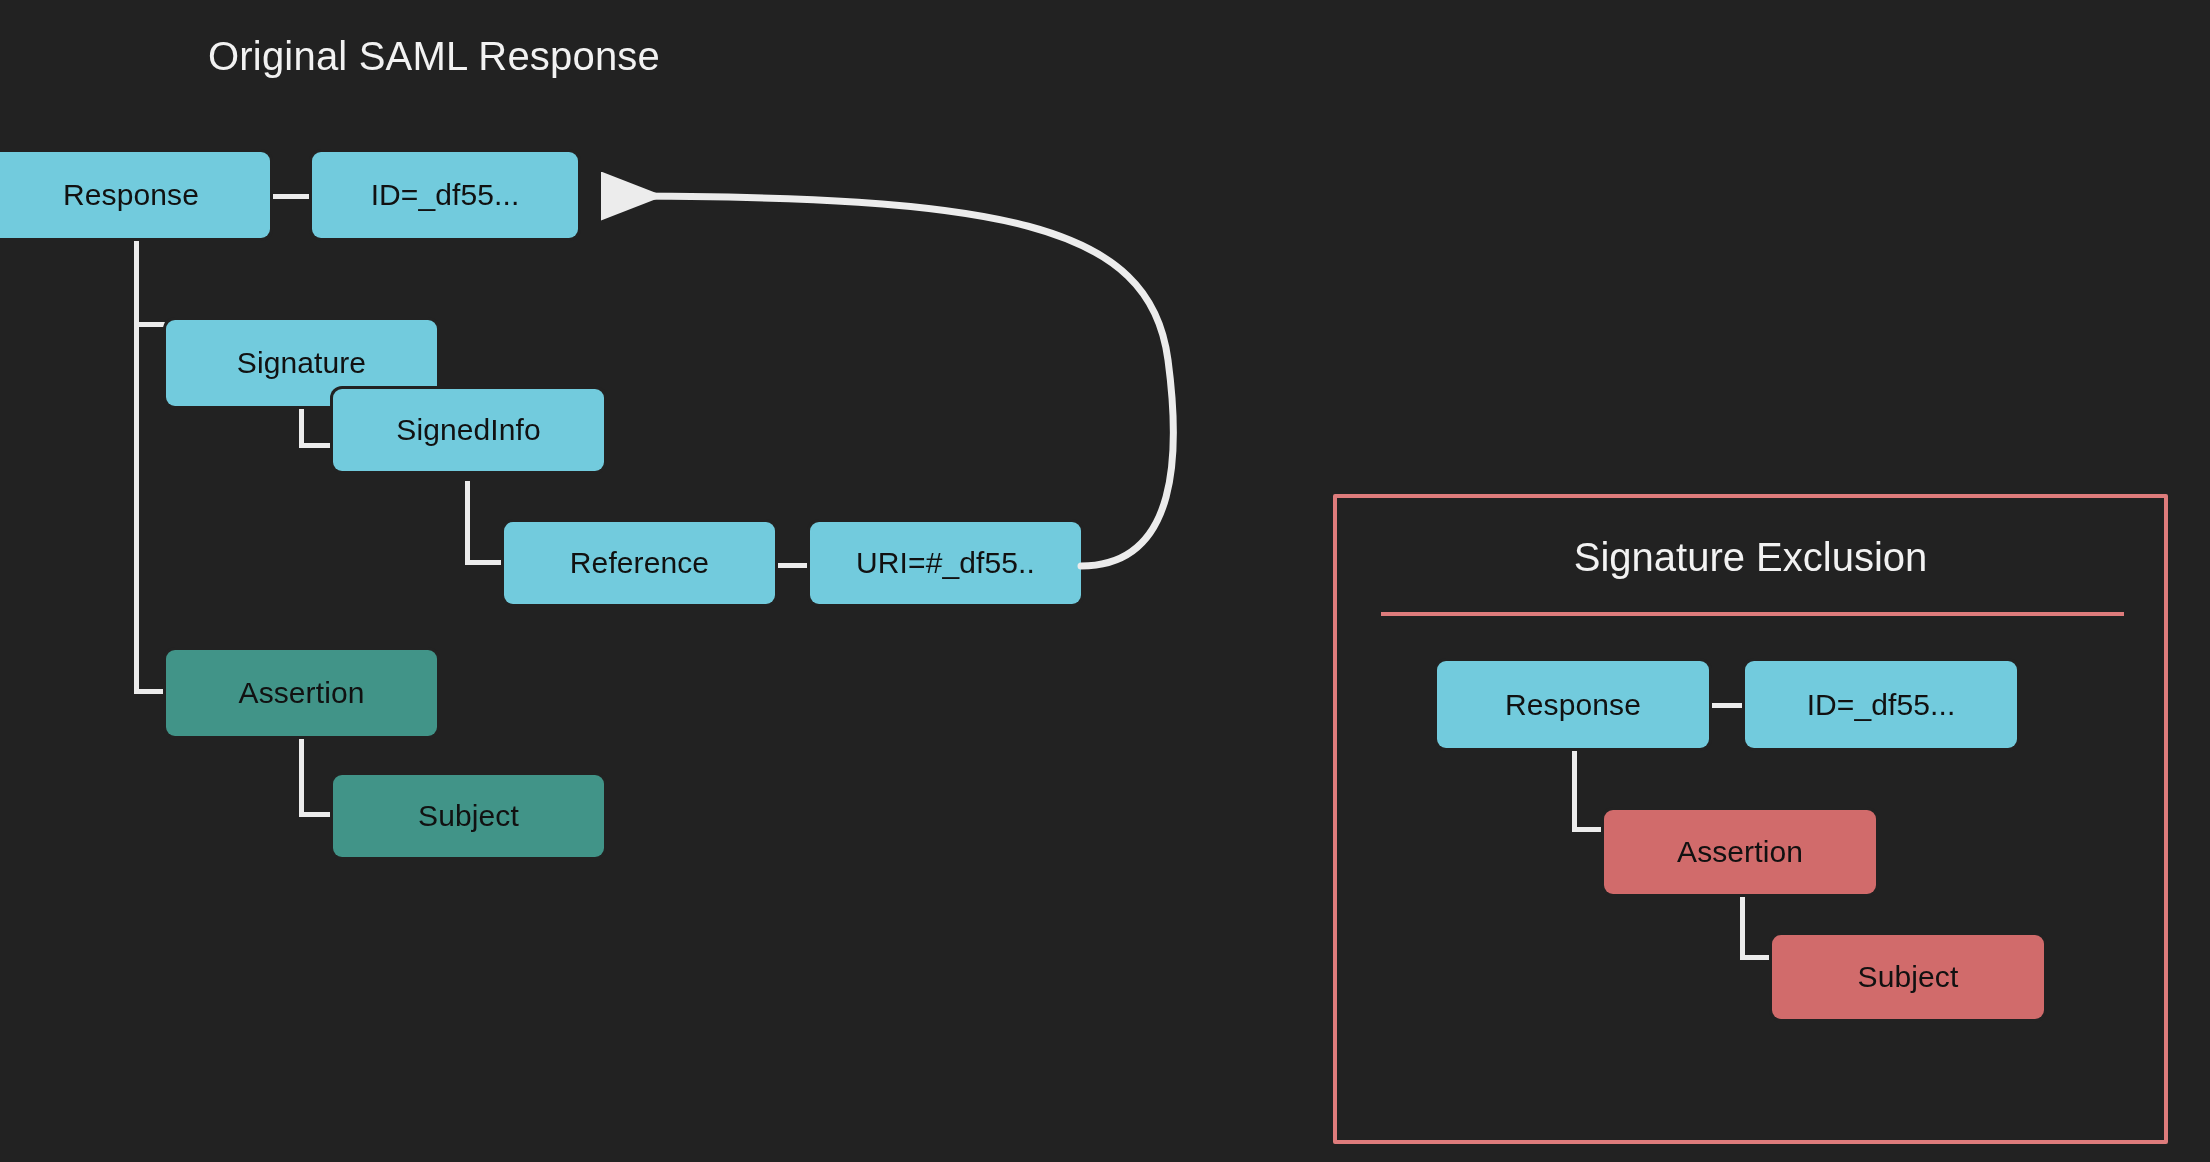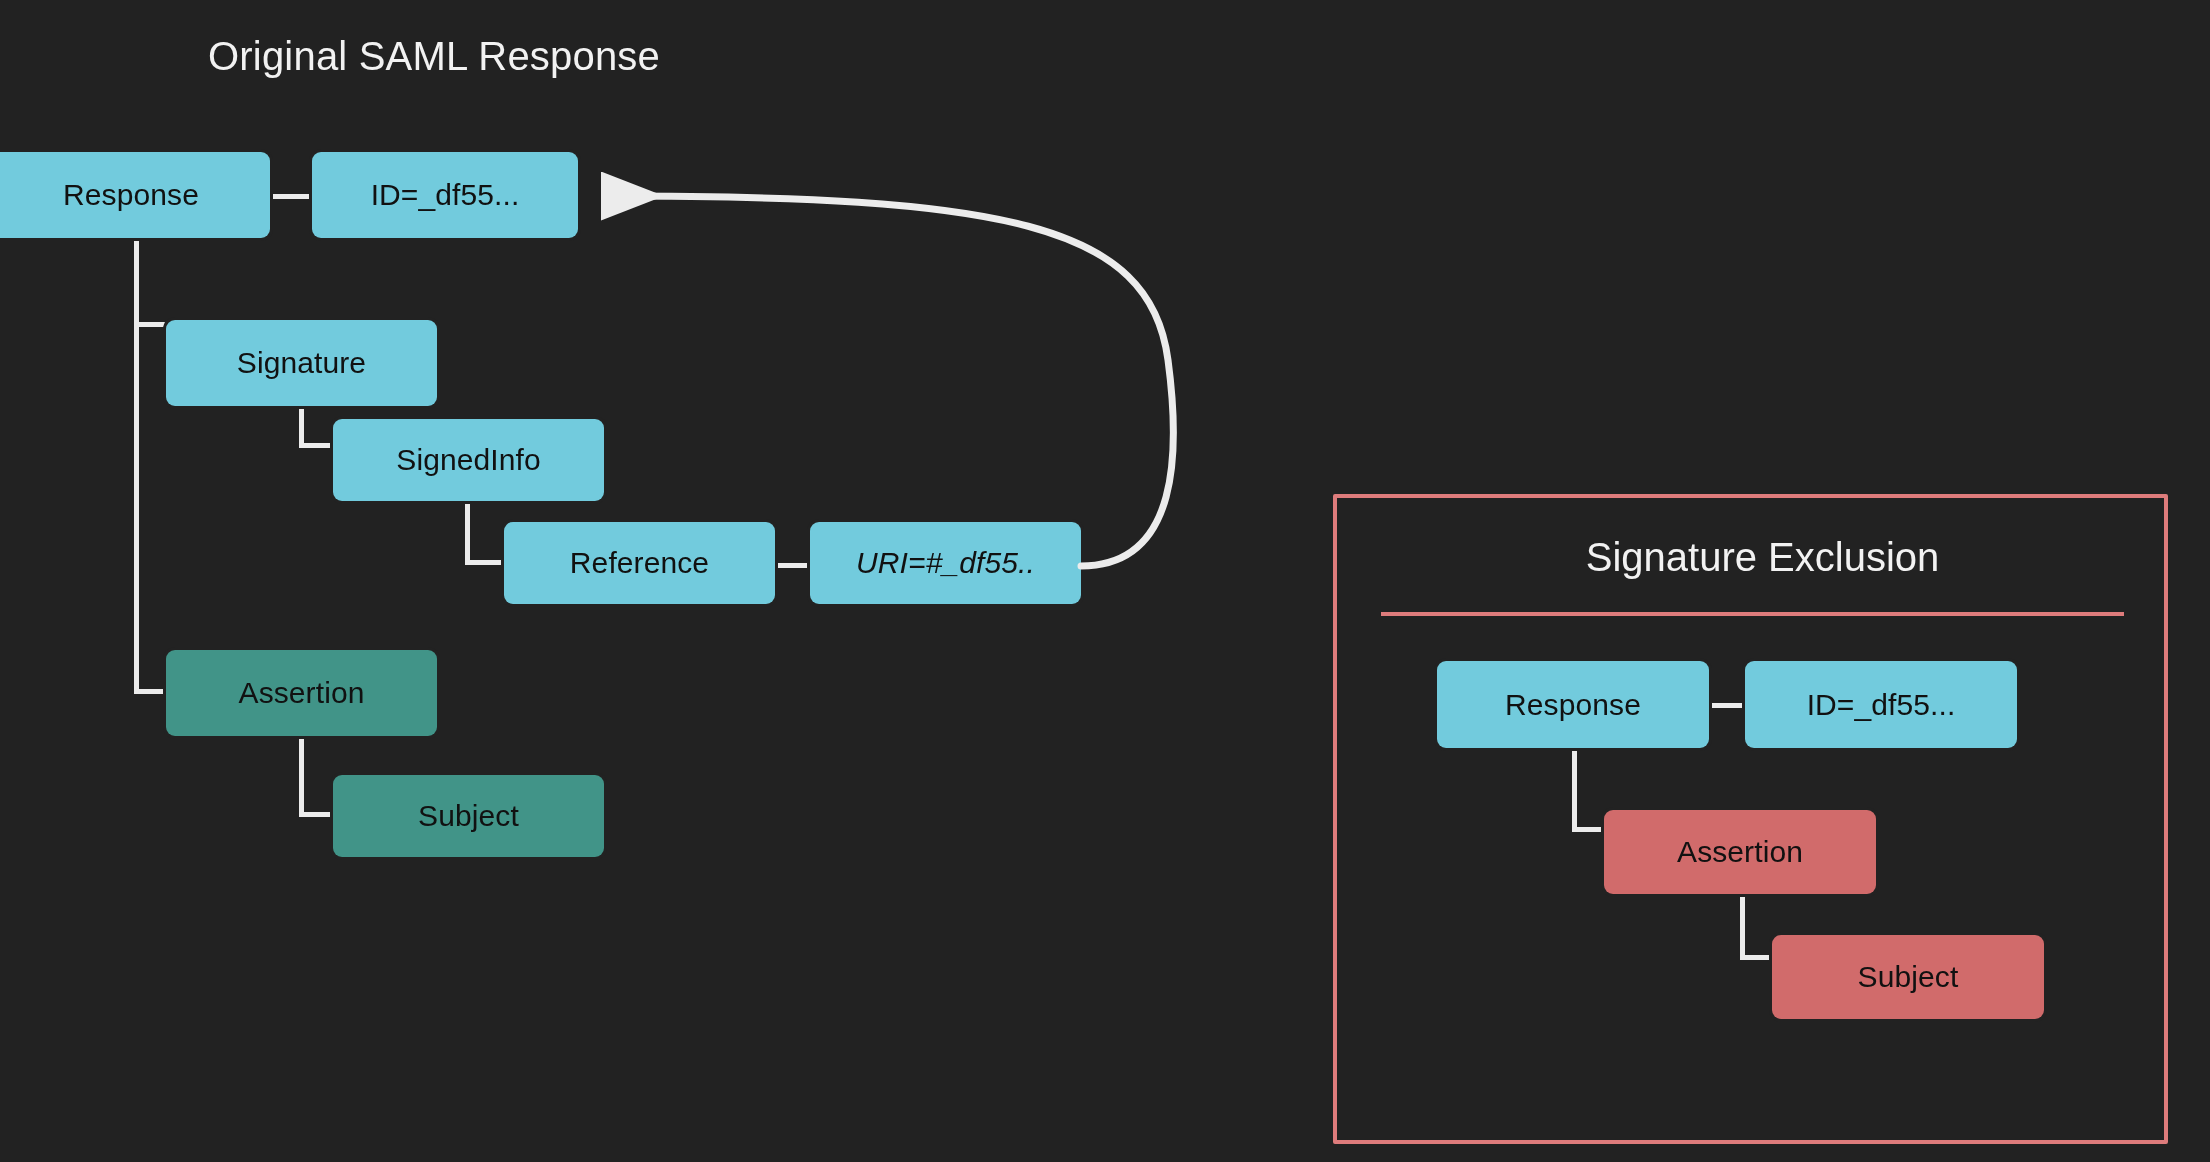--- a/index.html
+++ b/index.html
@@ -77,21 +77,20 @@
   #panel-title {
     position: absolute;
     left: 1333px;
     top: 535px;
     width: 835px;
     text-align: center;
     color: #f2f2f2;
     font-size: 40px;
     font-weight: 400;
     white-space: nowrap;
-    padding-left: 12px;
   }
   #panel-divider {
     position: absolute;
     left: 1381px;
     top: 612px;
     width: 743px;
     height: 4px;
     background: #DE7C7C;
   }
 
@@ -137,29 +136,29 @@
   </div>
 
   <div class="node blue" style="left:312px; top:152px; width:266px; height:86px;">
     <span>ID=_df55...</span>
   </div>
 
   <div class="node blue" style="left:166px; top:280px; width:271px; height:86px;margin-top:40px;">
     <span>Signature</span>
   </div>
 
-  <div class="node blue" style="left:333px; top:419px; width:271px; height:82px;text-align:center;">
+  <div class="node blue" style="left:333px; top:389px; width:271px; height:82px;text-align:center;">
     <span>SignedInfo</span>
   </div>
 
   <div class="node blue" style="left:504px; top:522px; width:271px; height:82px;">
     <span>Reference</span>
   </div>
 
-  <div class="node blue" style="left:810px; top:522px; width:271px; height:82px;font-style:italic;">
+  <div class="node blue" style="left:810px; top:522px; width:271px; height:82px;">
     <span>URI=#_df55..</span>
   </div>
 
   <div class="node teal" style="left:166px; top:650px; width:271px; height:86px;">
     <span>Assertion</span>
   </div>
 
   <div class="node teal" style="left:333px; top:775px; width:271px; height:82px;">
     <span>Subject</span>
   </div>

